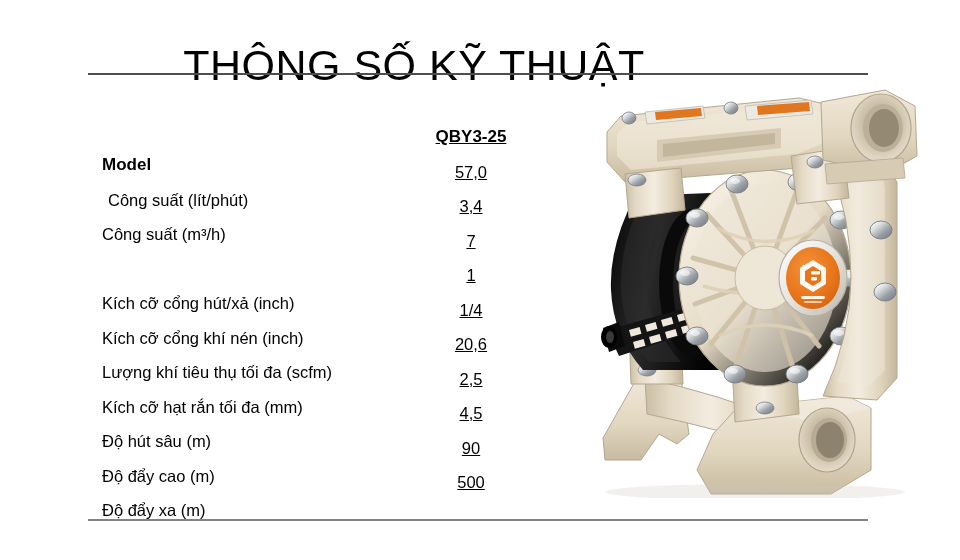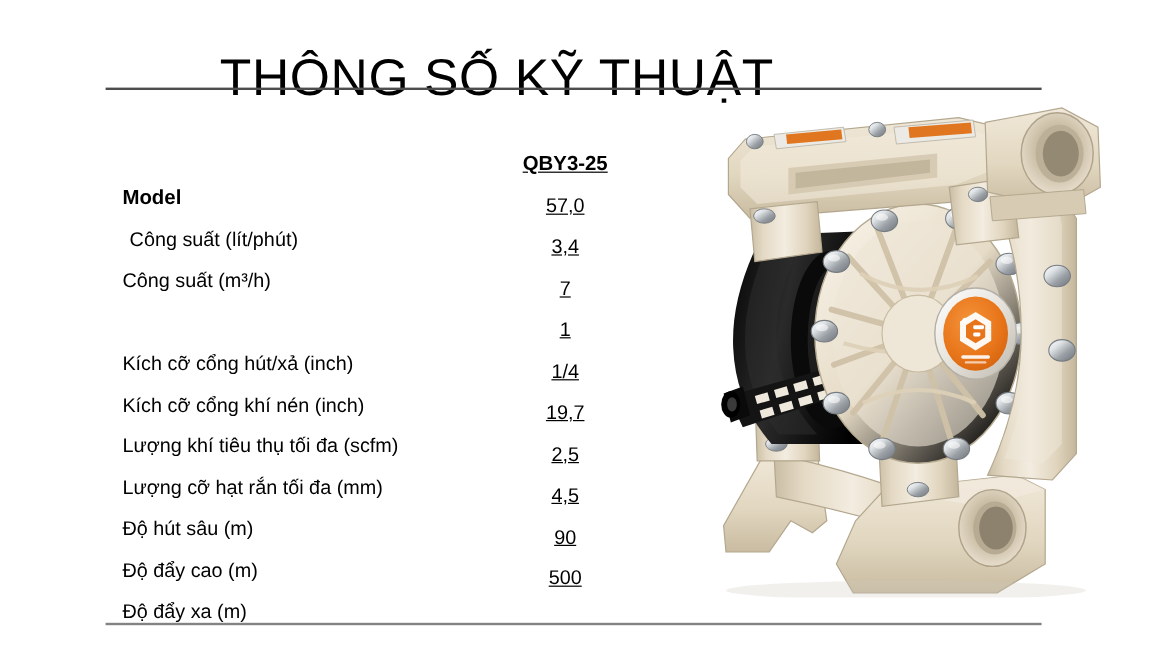--- a/index.html
+++ b/index.html
@@ -136,25 +136,25 @@
       <span class="spec-value">1</span>
     </div>
 
     <div class="spec-row">
       <span class="spec-label">Kích cỡ cổng khí nén (inch)</span>
       <span class="spec-value">1/4</span>
     </div>
 
     <div class="spec-row">
       <span class="spec-label">Lượng khí tiêu thụ tối đa (scfm)</span>
-      <span class="spec-value">19,7</span>
-    </div>
-
-    <div class="spec-row">
-      <span class="spec-label">Lượng cỡ hạt rắn tối đa (mm)</span>
+      <span class="spec-value">20,6</span>
+    </div>
+
+    <div class="spec-row">
+      <span class="spec-label">Kích cỡ hạt rắn tối đa (mm)</span>
       <span class="spec-value">2,5</span>
     </div>
 
     <div class="spec-row">
       <span class="spec-label">Độ hút sâu (m)</span>
       <span class="spec-value">4,5</span>
     </div>
 
     <div class="spec-row">
       <span class="spec-label">Độ đẩy cao (m)</span>

